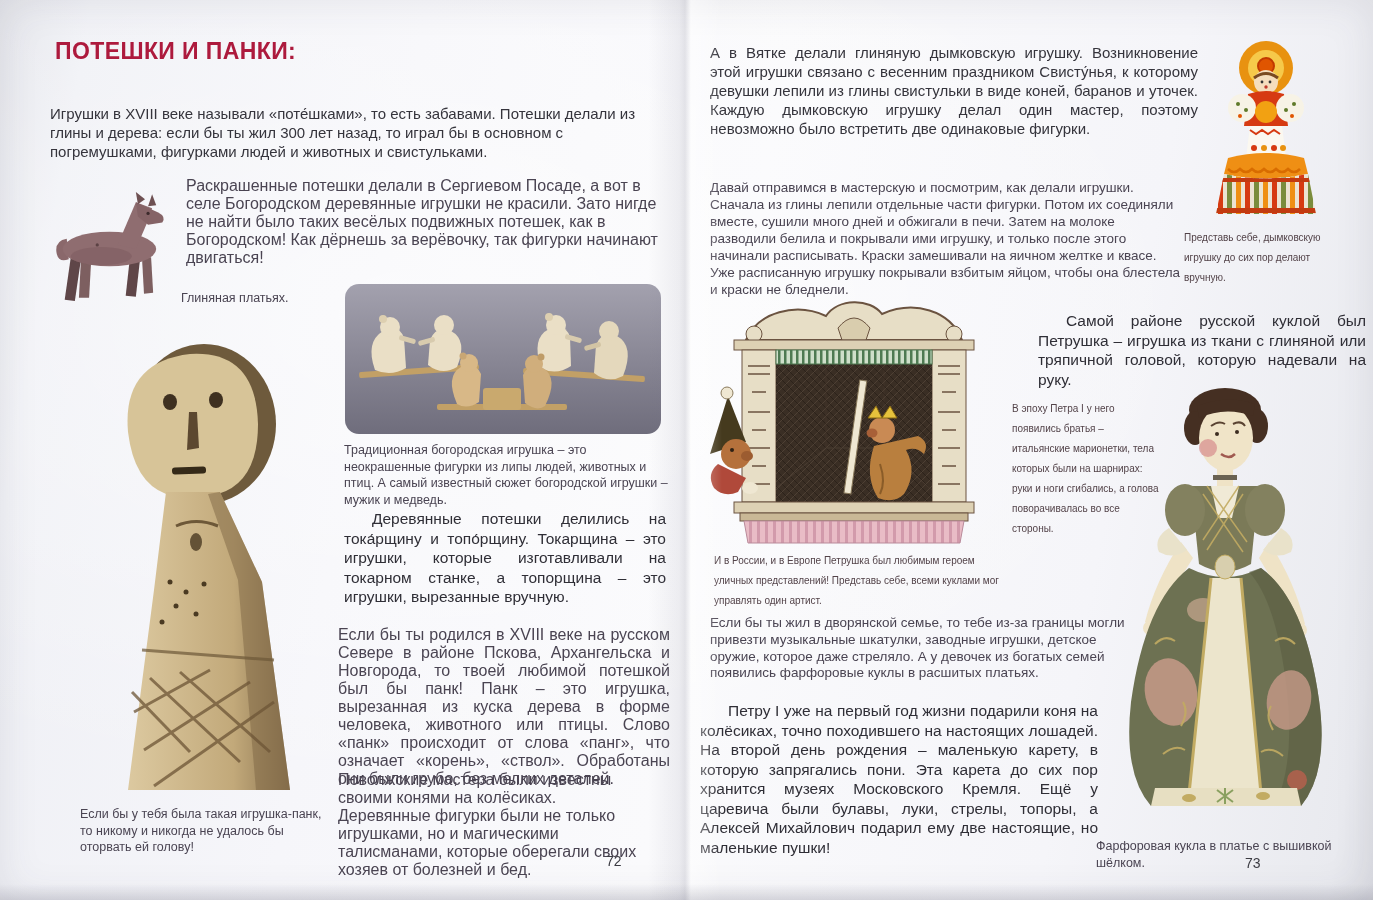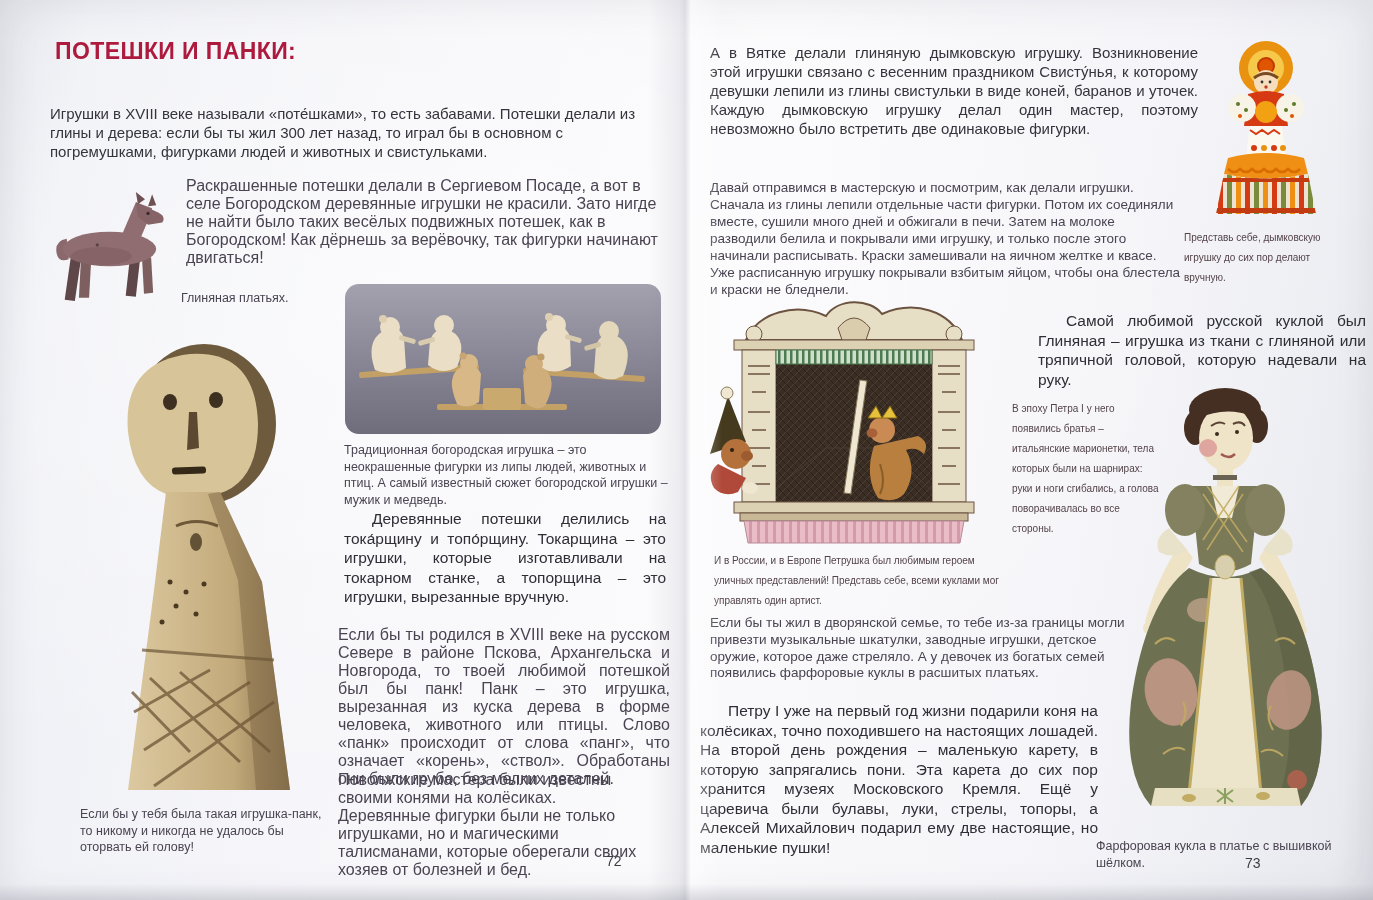--- a/index.html
+++ b/index.html
@@ -258,21 +258,21 @@
       <path d="M20,168 q-12,10 -4,24 q10,10 24,4 l8,-14 Z" fill="#b0493a"></path>
       <ellipse cx="52" cy="192" rx="8" ry="6" fill="#efe7d2"></ellipse>
       <rect x="36" y="206" width="240" height="11" fill="#ddd1b4" stroke="#6b5340"></rect>
       <rect x="42" y="217" width="228" height="8" fill="#c9b896" stroke="#6b5340"></rect>
       <path d="M46,225 L266,225 L262,247 L50,247 Z" fill="url(#pinkstripe)" stroke="#b98a9a"></path>
     </svg>
   </div>
 
   <div class="abs narrow" style="left:714px;top:551px;width:302px;">И в России, и в Европе Петрушка был любимым героем уличных представлений! Представь себе, всеми куклами мог управлять один артист.</div>
 
-  <div class="abs big indent" style="left:1038px;top:311px;width:328px;">Самой любимой русской куклой был Глиняная – игрушка из ткани с глиняной или тряпичной головой, которую надевали на руку.</div>
+  <div class="abs big indent" style="left:1038px;top:311px;width:328px;">Самой районе русской куклой был Петрушка – игрушка из ткани с глиняной или тряпичной головой, которую надевали на руку.</div>
 
   <div class="abs narrow" style="left:1012px;top:399px;width:150px;">В эпоху Петра I у него появились братья – итальянские марионетки, тела которых были на шарнирах: руки и ноги сгибались, а голова поворачивалась во все стороны.</div>
 
   <div class="abs" style="left:1085px;top:382px;width:280px;height:452px;">
     <svg viewBox="0 0 280 452" width="280" height="452">
       <path d="M96,160 Q70,200 60,240 L70,248 Q88,206 108,176 Z" fill="#efe3c6"></path>
       <path d="M184,160 Q210,200 220,242 L210,250 Q194,208 174,176 Z" fill="#efe3c6"></path>
       <circle cx="65" cy="246" r="7" fill="#efe3c6"></circle>
         <circle cx="215" cy="248" r="7" fill="#efe3c6"></circle>
       <path d="M104,186 Q60,220 46,320 Q38,392 66,424 L216,424 Q244,390 234,318 Q220,218 176,186 Q140,204 104,186 Z" fill="#6d7152"></path>

